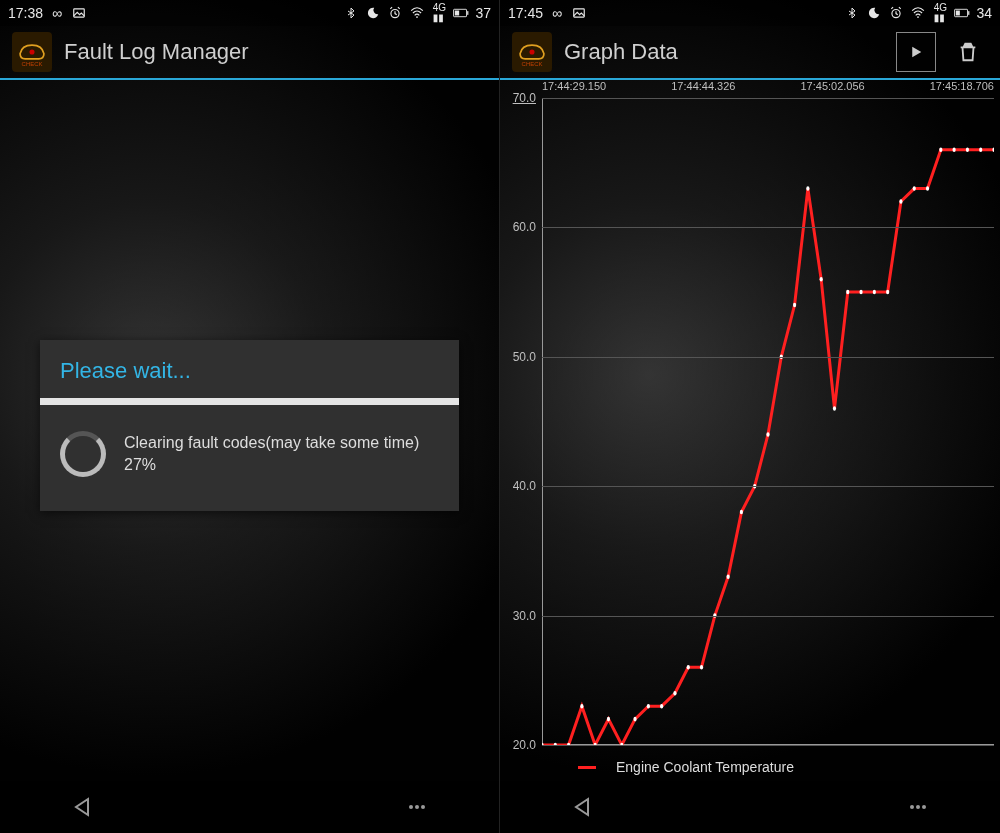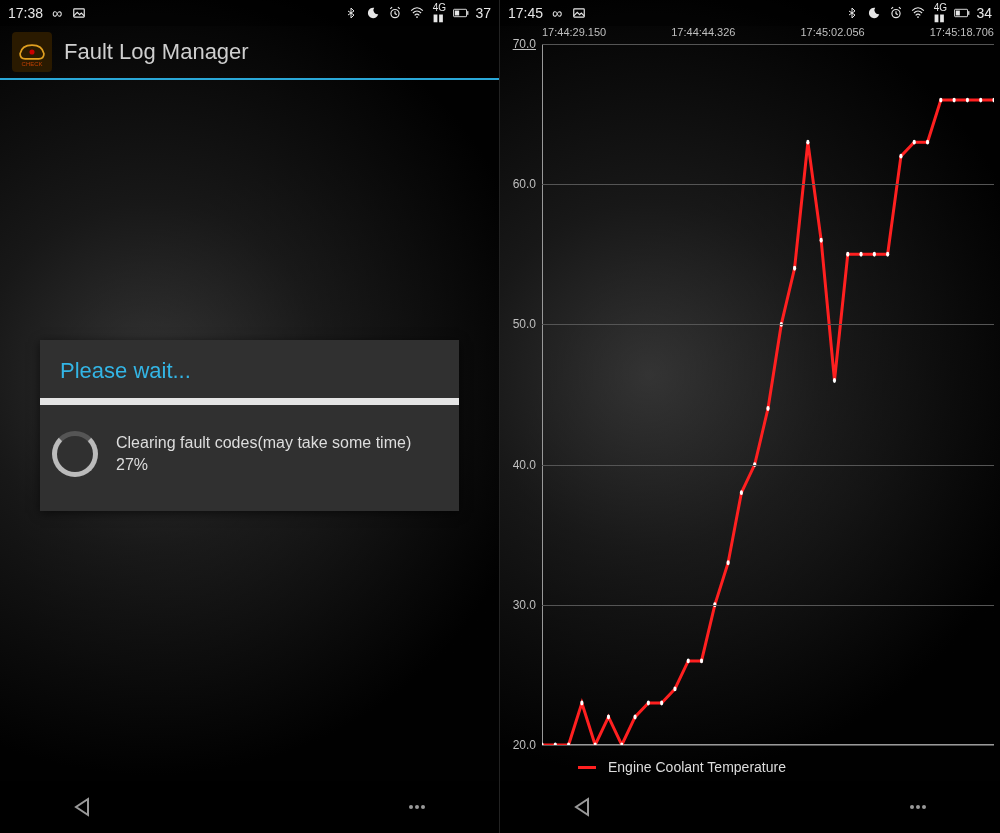--- a/index.html
+++ b/index.html
@@ -88,21 +88,21 @@
     color: #33b5e5;
     font-size: 22px;
     padding: 18px 20px 14px;
     border-bottom: 7px solid #e5e5e5;
     font-weight: 300;
   }
   .dialog-body {
     display: flex;
     align-items: center;
     gap: 18px;
-    padding: 26px 12px 34px;
+    padding: 26px 20px 34px;
     color: #ddd;
     font-size: 16px;
     line-height: 1.35;
   }
   .spinner {
     width: 46px; height: 46px;
     border: 5px solid #bbb;
     border-top-color: #555;
     border-radius: 50%;
     flex-shrink: 0;
@@ -154,21 +154,21 @@
   }
   .series-dot { fill: #fff; }
   .plot-border-l, .plot-border-b {
     position: absolute; background: #999;
   }
   .plot-border-l { top:0; bottom:0; left:0; width:1px; }
   .plot-border-b { left:0; right:0; bottom:0; height:1px; }
   .legend {
     position: absolute;
     left: 78px; bottom: 6px;
-    display: flex; align-items: center; gap: 12px;
+    display: flex; align-items: center; gap: 20px;
     color: #ddd; font-size: 14px;
     z-index: 3;
     margin-top: 48px;
   }
   .legend-swatch {
     width: 18px; height: 3px; background: #ff2020;
   }
   
   .navbar {
     height: 52px;
@@ -316,20 +316,40 @@
         <svg viewBox="0 0 26 14" width="22" height="12">
             <rect x="1" y="1" width="21" height="12" rx="1" fill="none" stroke="#e6e6e6" stroke-width="1.5"></rect>
             <rect x="23" y="4" width="2" height="6" fill="#e6e6e6"></rect>
             <rect x="3" y="3" width="6.5" height="8" fill="#e6e6e6"></rect>
           </svg>
       </span>
       <span class="batt">34</span>
     </div>
   </div>
 
+  <div class="appbar">
+    <div class="app-logo">
+      <svg viewBox="0 0 40 40" width="34" height="34">
+        <path d="M6 22 Q8 12 20 12 Q32 12 34 22 Q34 28 28 28 L12 28 Q6 28 6 22 Z" fill="none" stroke="#e0a020" stroke-width="2"></path>
+        <circle cx="20" cy="20" r="3" fill="#c00"></circle>
+        <text x="20" y="36" text-anchor="middle" font-size="7" fill="#c04000">CHECK</text>
+      </svg>
+    </div>
+    <div class="appbar-title">Graph Data</div>
+    <div class="appbar-btn">
+      <svg viewBox="0 0 24 24" width="18" height="18">
+          <path d="M7 5 L19 12 L7 19 Z" fill="#ccc"></path>
+        </svg>
+    </div>
+    <div class="appbar-btn" style="border:none">
+      <svg viewBox="0 0 24 24" width="22" height="22">
+          <path d="M4 7 L20 7 M9 3 L15 3 L16 5 L8 5 Z M6 7 L7 21 L17 21 L18 7 Z" fill="none" stroke="#ccc" stroke-width="2"></path>
+        </svg>
+    </div>
+  </div>
 
   <div class="content">
     <div class="chart-wrap">
       <div class="x-ticks" id="x-ticks">
           <span>17:44:29.150</span>
           <span>17:44:44.326</span>
           <span>17:45:02.056</span>
           <span>17:45:18.706</span>
         </div>
       <div class="y-axis" id="y-axis">

